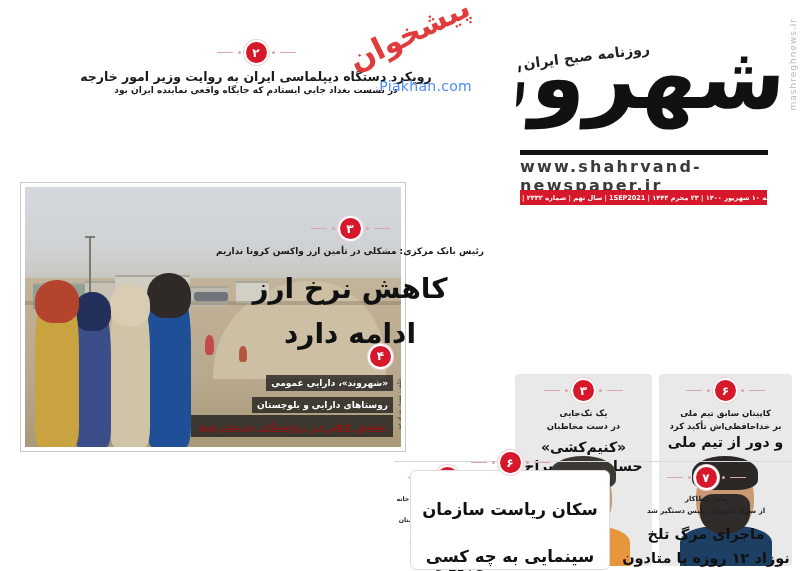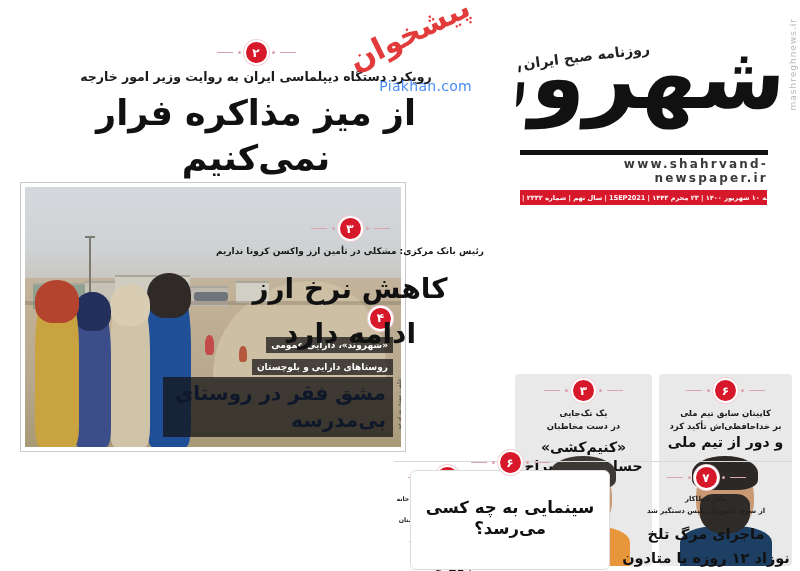--- a/index.html
+++ b/index.html
@@ -117,22 +117,22 @@
     right: 32px;
     width: 248px;
     height: 5px;
     background: #111111;
   }
   #logo-url {
     position: absolute;
     top: 157px;
     right: 32px;
     width: 248px;
-    text-align: right;
-    font-size: 12px;
+    text-align: left;
+    font-size: 16px;
     font-weight: bold;
     letter-spacing: 2.2px;
     color: #3a3a3a;
     direction: ltr;
   }
   #date-bar {
     position: absolute;
     top: 190px;
     right: 33px;
     width: 247px;
@@ -329,25 +329,26 @@
     color: #ffffff;
     font-size: 9px;
     font-weight: bold;
     padding: 1.5px 5px;
     margin-bottom: 2px;
     line-height: 1.4;
   }
   .cap-head {
     display: inline-block;
     background: rgba(20,20,20,.74);
-    color: #0f172a;
-    font-size: 20px;
+    color: #7f1d1d;
+    font-size: 12px;
     font-weight: bold;
     padding: 3px 7px;
     line-height: 1.35;
+    text-decoration: underline;
   }
   #photo-credit {
     position: absolute;
     bottom: 18px;
     right: -1px;
     font-size: 5.5px;
     color: #444444;
     writing-mode: vertical-rl;
     transform: rotate(180deg);
     letter-spacing: .2px;
@@ -486,21 +487,20 @@
 
   <div id="lead-story">
     <div class="badge-row">
       <span class="dash"></span>
       <span class="dot"></span>
       <span class="badge">۲</span>
       <span class="dot"></span>
       <span class="dash"></span>
     </div>
     <div class="kicker-line">رویکرد دستگاه دیپلماسی ایران به روایت وزیر امور خارجه</div>
-    <div class="headline" id="lead-headline">از میز مذاکره فرار نمی‌کنیم</div>
     <div class="subdeck">در نشست بغداد جایی ایستادم که جایگاه واقعی نماینده ایران بود</div>
   </div>
 
   <div id="watermark-piakhan">
     <div id="wm-fa">پیشخوان</div>
     <div id="wm-en">Piakhan.com</div>
   </div>
 
   <div id="photo-frame">
     <div id="photo">
@@ -639,20 +639,21 @@
   </div>
 
   <div class="bottom-box" id="box-cinema">
     <div class="badge-row">
       <span class="dash"></span>
       <span class="dot"></span>
       <span class="badge">۶</span>
       <span class="dot"></span>
       <span class="dash"></span>
     </div>
+    <div class="headline" style="font-size:16.5px;margin-top:28px;">سکان ریاست سازمان</div>
     <div class="headline" style="font-size:16.5px;">سینمایی به چه کسی می‌رسد؟</div>
   </div>
 
   <div class="bottom-box" id="box-baby">
     <div class="badge-row">
       <span class="dash"></span>
       <span class="dot"></span>
       <span class="badge">۷</span>
       <span class="dot"></span>
       <span class="dash"></span>

